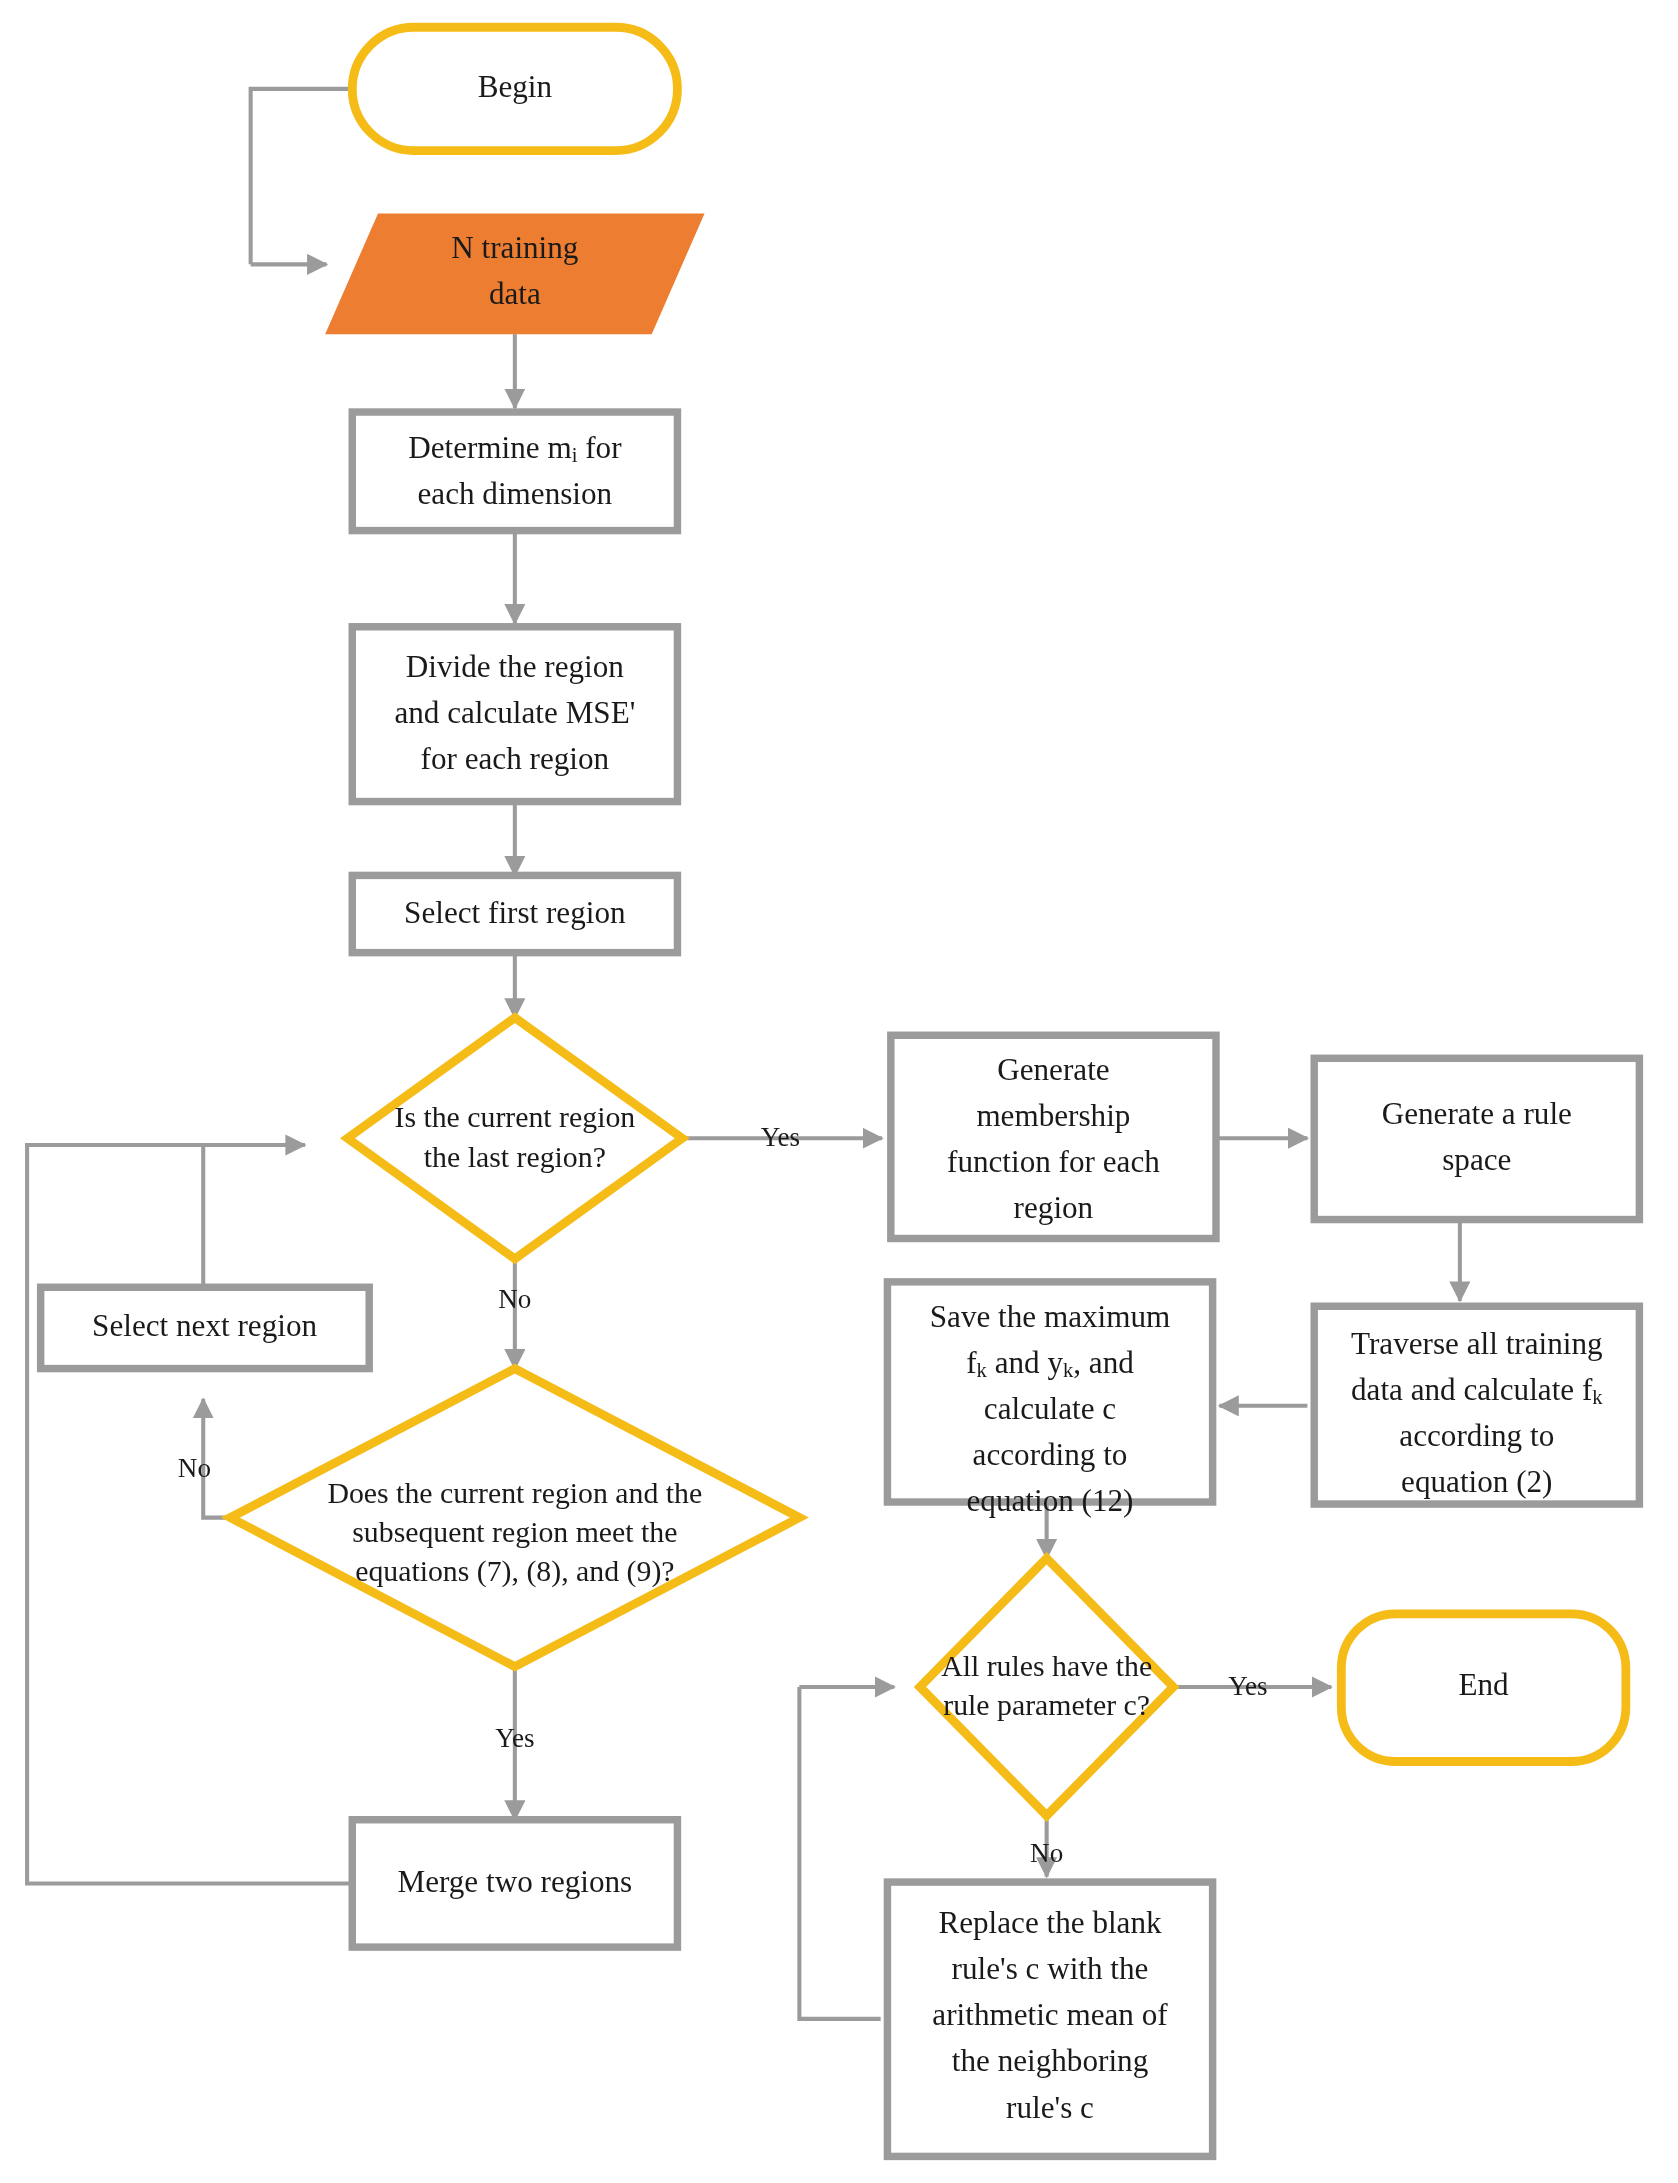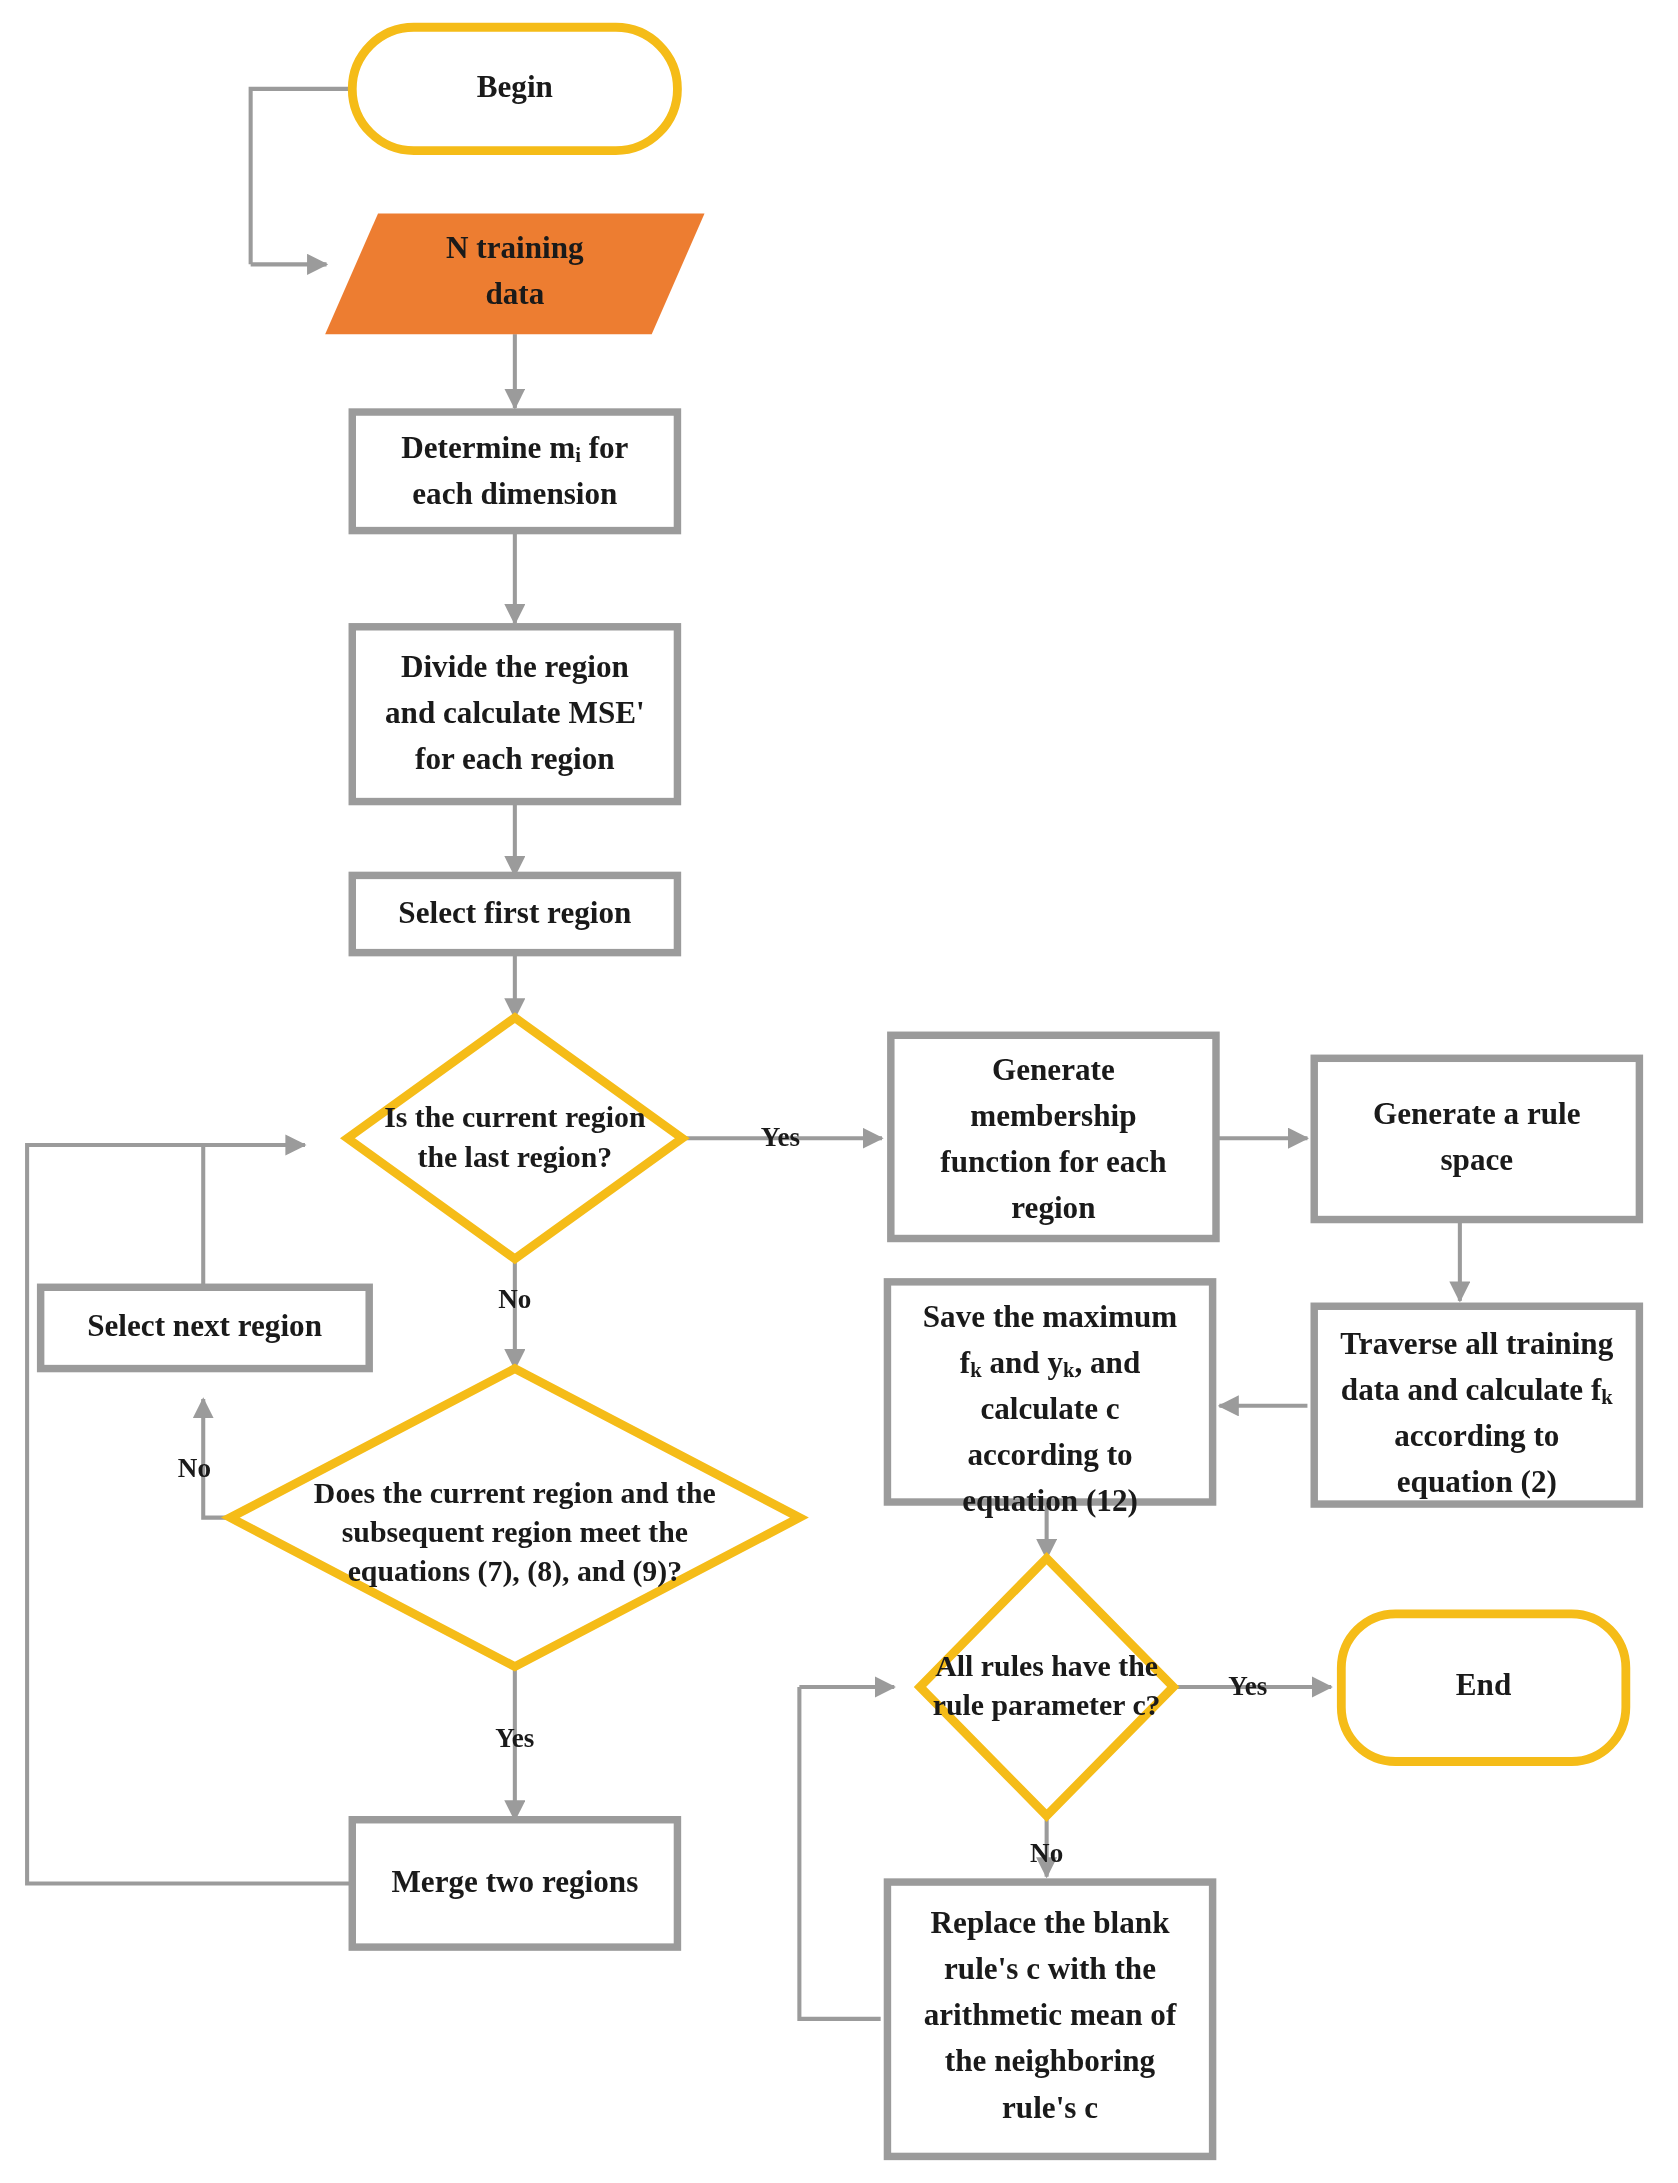--- a/index.html
+++ b/index.html
@@ -6,21 +6,20 @@
     margin: 0;
     padding: 0;
     background: #ffffff;
   }
   #canvas-wrap {
     position: relative;
     width: 1678px;
     height: 2183px;
     background: #ffffff;
     font-family: "Liberation Serif", "DejaVu Serif", serif;
-    font-weight: bold;
   }
   svg#flow {
     position: absolute;
     left: 0; top: 0;
     width: 1678px;
     height: 2183px;
     display: block;
   }
   .node-text {
     font-family: "Liberation Serif", "DejaVu Serif", serif;

